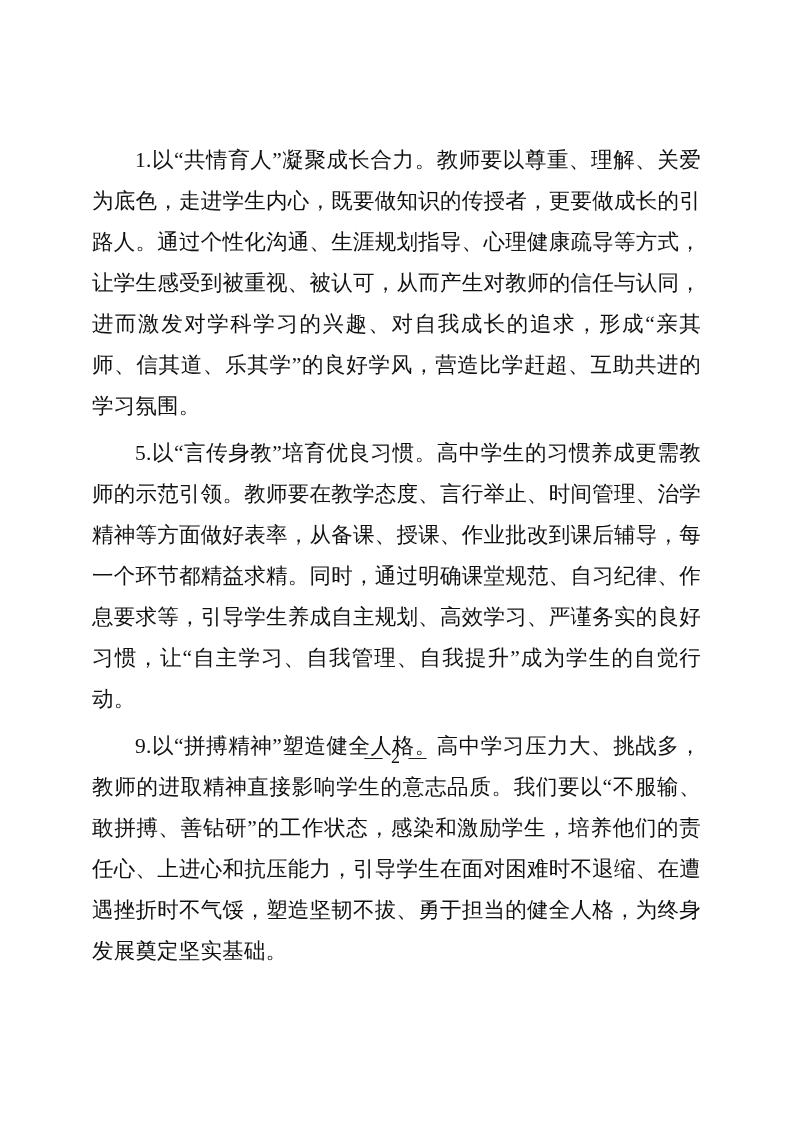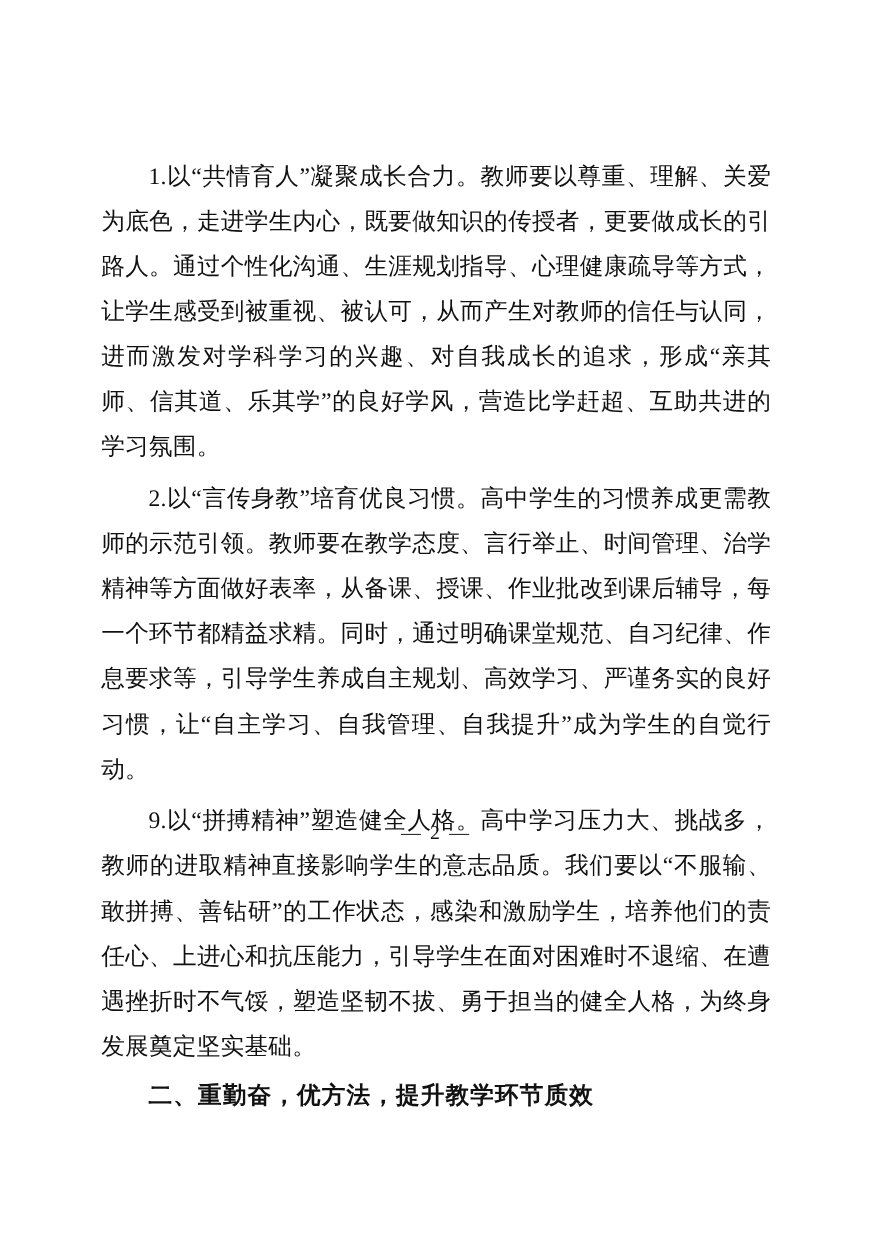--- a/index.html
+++ b/index.html
@@ -54,18 +54,17 @@
     color: #111111;
     letter-spacing: 2px;
   }
 </style>
 </head>
 <body>
 
 <div class="page">
   <div class="body-text">
     <p class="para">1.以“共情育人”凝聚成长合力。教师要以尊重、理解、关爱为底色，走进学生内心，既要做知识的传授者，更要做成长的引路人。通过个性化沟通、生涯规划指导、心理健康疏导等方式，让学生感受到被重视、被认可，从而产生对教师的信任与认同，进而激发对学科学习的兴趣、对自我成长的追求，形成“亲其师、信其道、乐其学”的良好学风，营造比学赶超、互助共进的学习氛围。</p>
-    <p class="para">2.以“言传身教”培育优良习惯。高中学生的习惯养成更需教师的示范引领。教师要在教学态度、言行举止、时间管理、治学精神等方面做好表率，从备课、授课、作业批改到课后辅导，每一个环节都精益求精。同时，通过明确课堂规范、自习纪律、作息要求等，引导学生养成自主规划、高效学习、严谨务实的良好习惯，让“自主学习、自我管理、自我提升”成为学生的自觉行动。</p>
+    <p class="para">5.以“言传身教”培育优良习惯。高中学生的习惯养成更需教师的示范引领。教师要在教学态度、言行举止、时间管理、治学精神等方面做好表率，从备课、授课、作业批改到课后辅导，每一个环节都精益求精。同时，通过明确课堂规范、自习纪律、作息要求等，引导学生养成自主规划、高效学习、严谨务实的良好习惯，让“自主学习、自我管理、自我提升”成为学生的自觉行动。</p>
     <p class="para tight">9.以“拼搏精神”塑造健全人格。高中学习压力大、挑战多，教师的进取精神直接影响学生的意志品质。我们要以“不服输、敢拼搏、善钻研”的工作状态，感染和激励学生，培养他们的责任心、上进心和抗压能力，引导学生在面对困难时不退缩、在遭遇挫折时不气馁，塑造坚韧不拔、勇于担当的健全人格，为终身发展奠定坚实基础。</p>
-    <p class="heading">二、重勤奋，优方法，提升教学环节质效</p>
   </div>
   <div class="footer">— 2 —</div>
 </div>
 
 </body></html>

